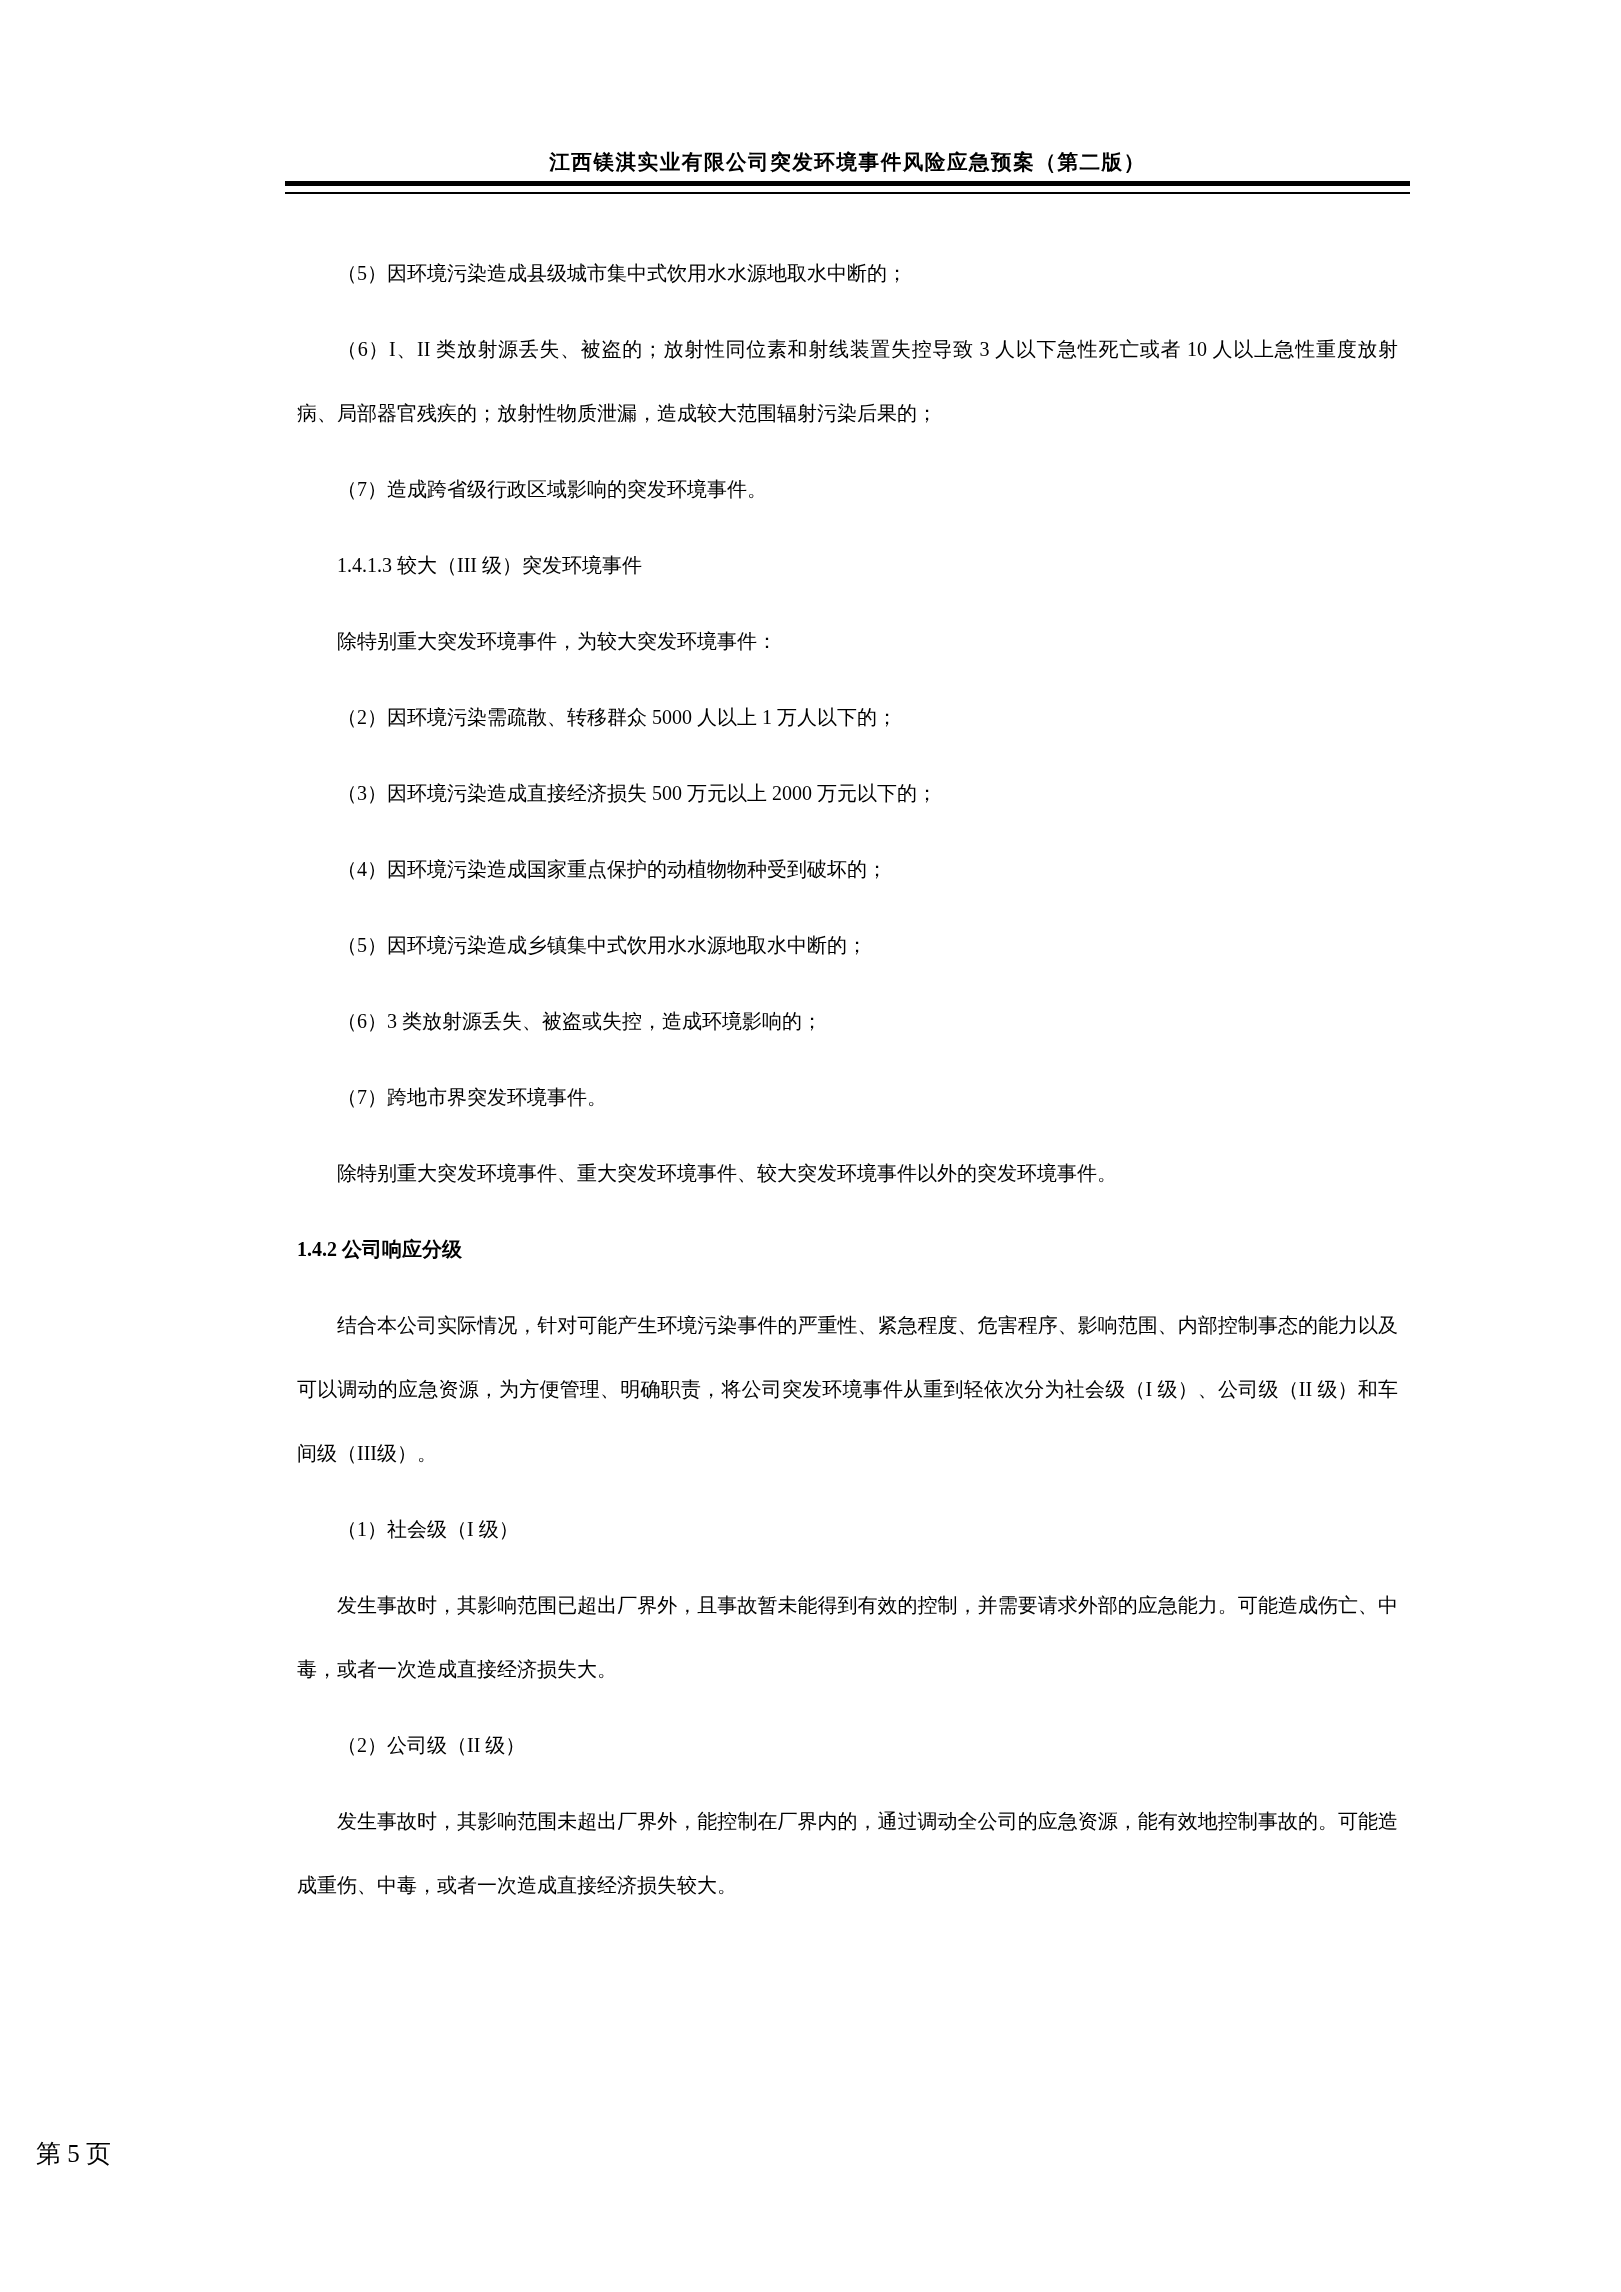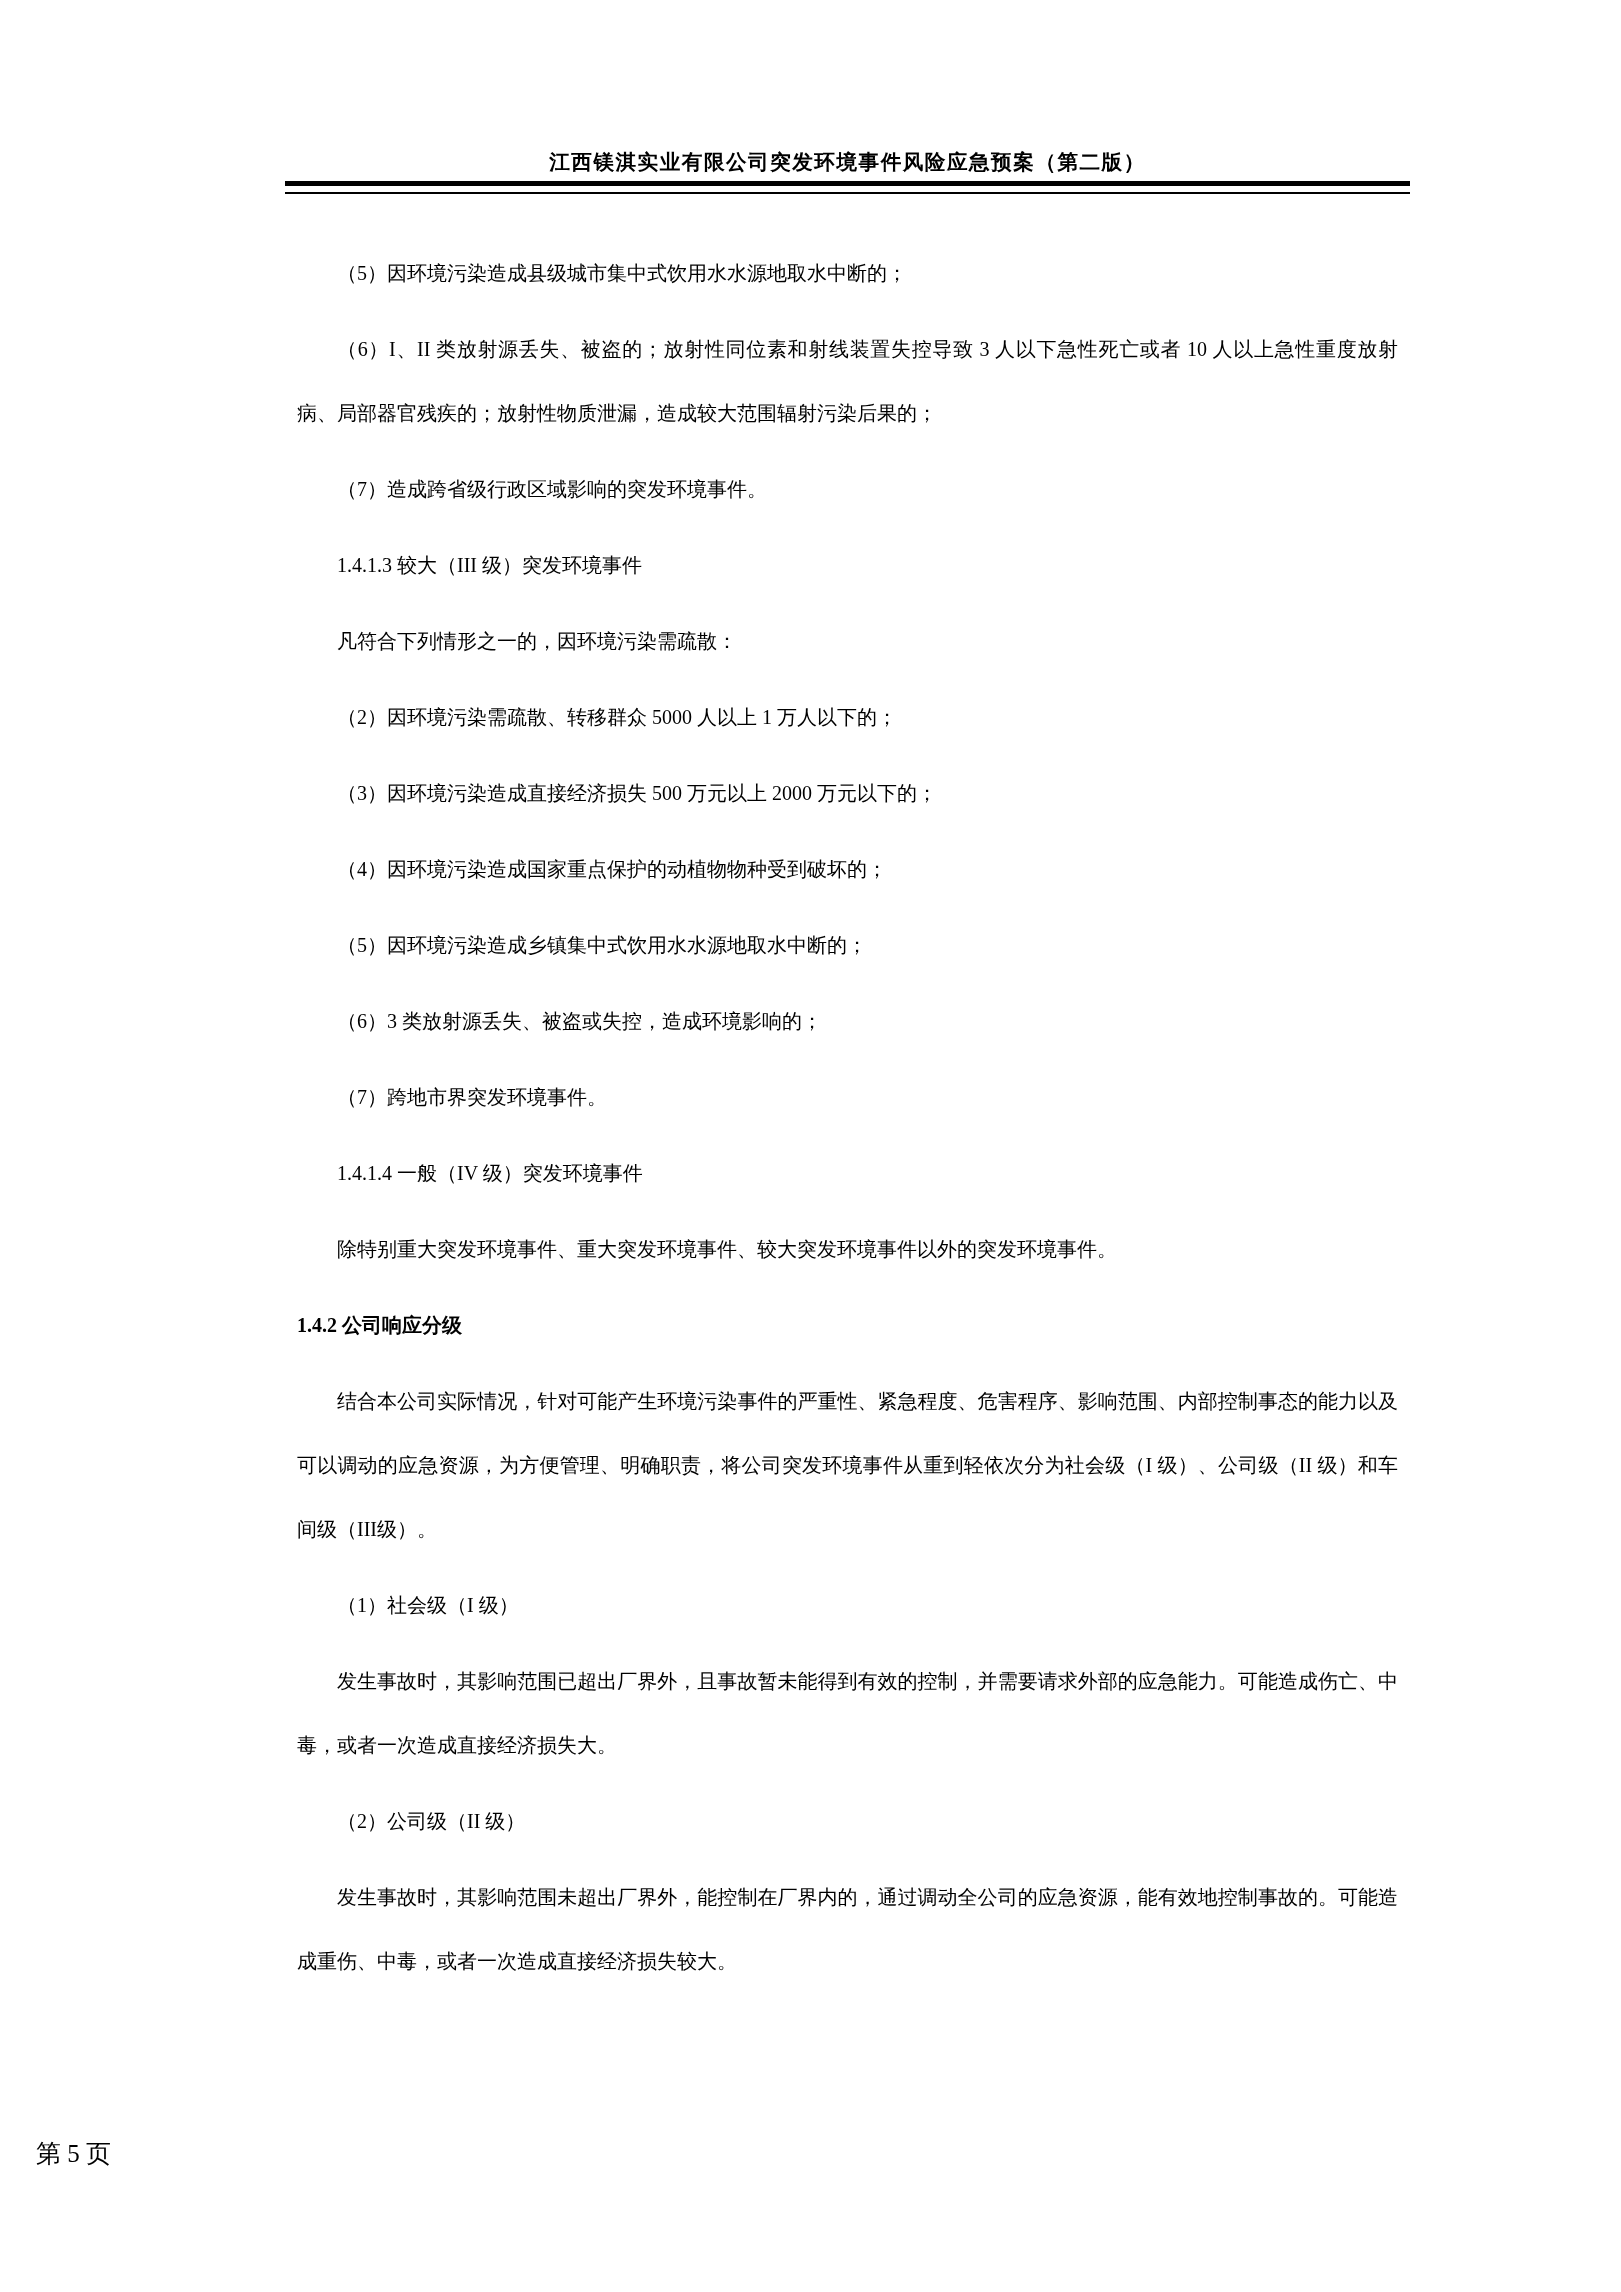--- a/index.html
+++ b/index.html
@@ -67,28 +67,27 @@
 
 <div class="page-header">江西镁淇实业有限公司突发环境事件风险应急预案（第二版）</div>
 
 <div class="header-rule"></div>
 
 <div class="content">
   <p class="para">（5）因环境污染造成县级城市集中式饮用水水源地取水中断的；</p>
   <p class="para">（6）I、II 类放射源丢失、被盗的；放射性同位素和射线装置失控导致 3 人以下急性死亡或者 10 人以上急性重度放射病、局部器官残疾的；放射性物质泄漏，造成较大范围辐射污染后果的；</p>
   <p class="para">（7）造成跨省级行政区域影响的突发环境事件。</p>
   <p class="heading">1.4.1.3 较大（III 级）突发环境事件</p>
-  <p class="para">凡符合下列情形之一的，因环境污染需疏散：</p>
+  <p class="para">除特别重大突发环境事件，为较大突发环境事件：</p>
   <p class="para">（2）因环境污染需疏散、转移群众 5000 人以上 1 万人以下的；</p>
   <p class="para">（3）因环境污染造成直接经济损失 500 万元以上 2000 万元以下的；</p>
   <p class="para">（4）因环境污染造成国家重点保护的动植物物种受到破坏的；</p>
   <p class="para">（5）因环境污染造成乡镇集中式饮用水水源地取水中断的；</p>
   <p class="para">（6）3 类放射源丢失、被盗或失控，造成环境影响的；</p>
   <p class="para">（7）跨地市界突发环境事件。</p>
-  <p class="heading">1.4.1.4 一般（IV 级）突发环境事件</p>
   <p class="para">除特别重大突发环境事件、重大突发环境事件、较大突发环境事件以外的突发环境事件。</p>
   <p class="heading-l2">1.4.2 公司响应分级</p>
   <p class="para">结合本公司实际情况，针对可能产生环境污染事件的严重性、紧急程度、危害程序、影响范围、内部控制事态的能力以及可以调动的应急资源，为方便管理、明确职责，将公司突发环境事件从重到轻依次分为社会级（I 级）、公司级（II 级）和车间级（III级）。</p>
   <p class="para">（1）社会级（I 级）</p>
   <p class="para">发生事故时，其影响范围已超出厂界外，且事故暂未能得到有效的控制，并需要请求外部的应急能力。可能造成伤亡、中毒，或者一次造成直接经济损失大。</p>
   <p class="para">（2）公司级（II 级）</p>
   <p class="para">发生事故时，其影响范围未超出厂界外，能控制在厂界内的，通过调动全公司的应急资源，能有效地控制事故的。可能造成重伤、中毒，或者一次造成直接经济损失较大。</p>
 </div>
 
 <div class="page-footer">第 5 页</div>

